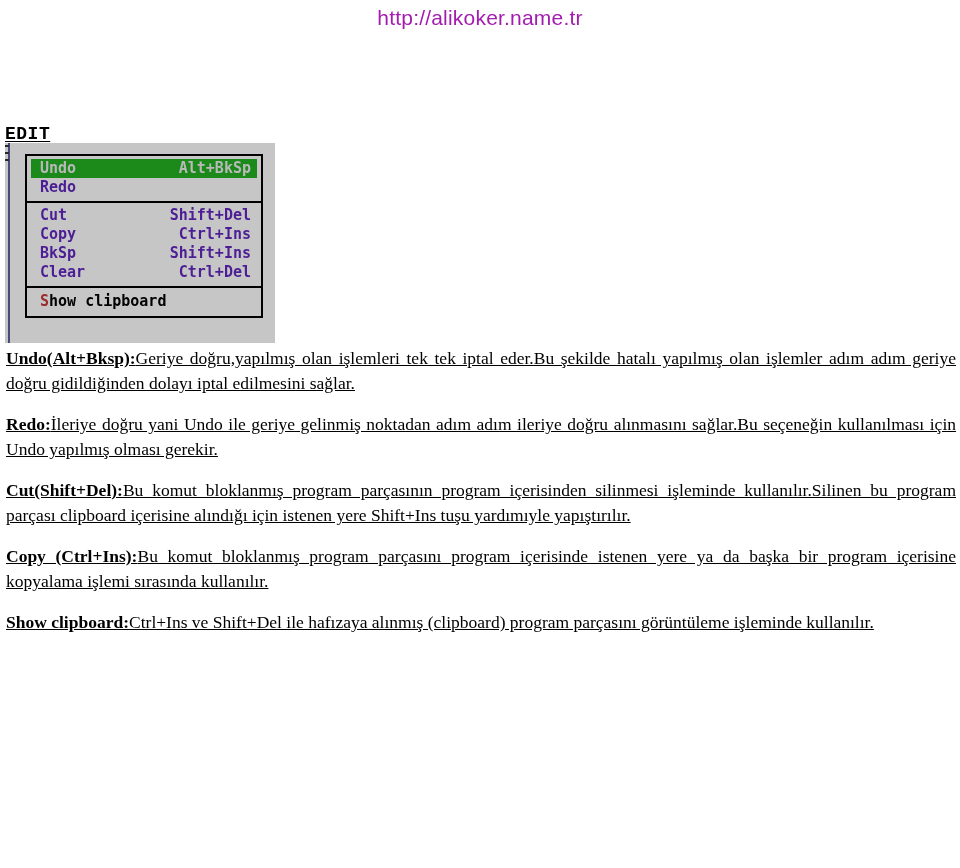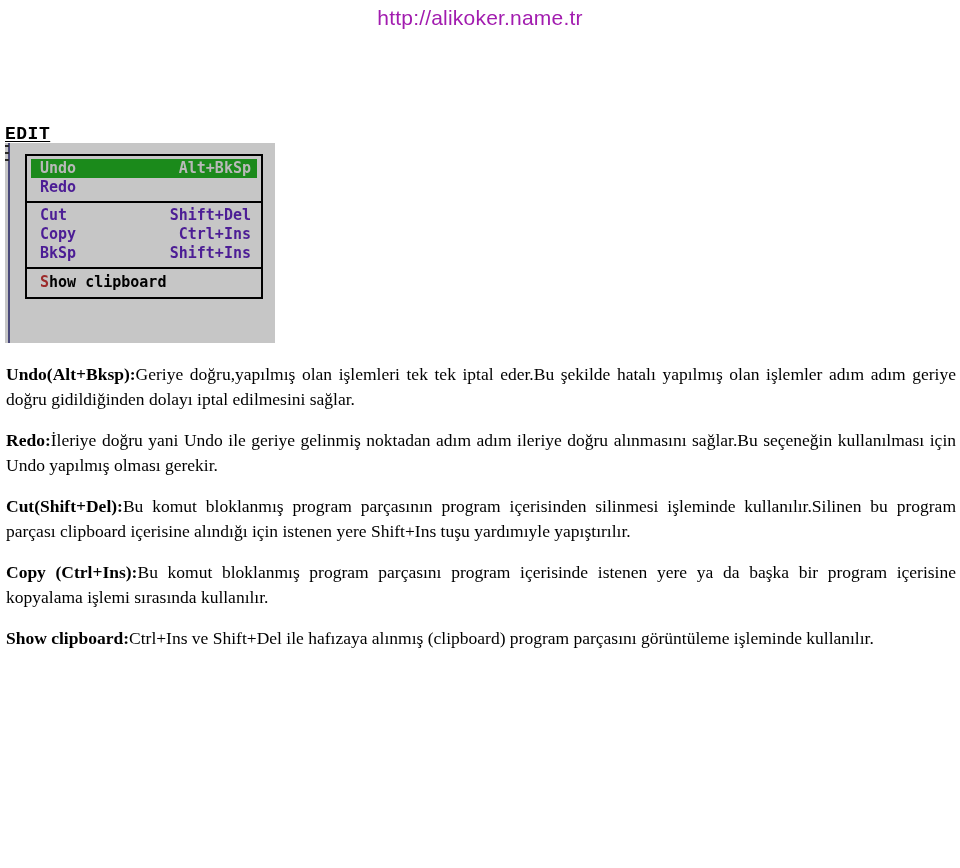--- a/index.html
+++ b/index.html
@@ -118,22 +118,23 @@
     padding: 1px 0 1px 13px;
   }
   .accel {
     color: #9c2b2b;
   }
 
   
   .doc-body {
     position: absolute;
     left: 6px;
-    top: 362px;
+    top: 346px;
     width: 950px;
+    text-decoration: underline;
   }
   .doc-body p {
     margin: 0 0 16px 0;
     font-size: 17.5px;
     line-height: 25px;
     text-align: justify;
     color: #000;
   }
   .doc-body p b {
     font-weight: bold;
@@ -172,20 +173,24 @@
         <span class="mi-key">Shift+Del</span>
       </div>
       <div class="menu-row">
         <span class="mi-label">Copy</span>
         <span class="mi-key">Ctrl+Ins</span>
       </div>
       <div class="menu-row">
         <span class="mi-label">BkSp</span>
         <span class="mi-key">Shift+Ins</span>
       </div>
+      <div class="menu-row">
+        <span class="mi-label">Clear</span>
+        <span class="mi-key">Ctrl+Del</span>
+      </div>
     </div>
 
     <div class="menu-section">
       <div class="menu-row plain-item">
         <span class="accel">S</span><span>how clipboard</span>
       </div>
     </div>
 
   </div>
 </div>

